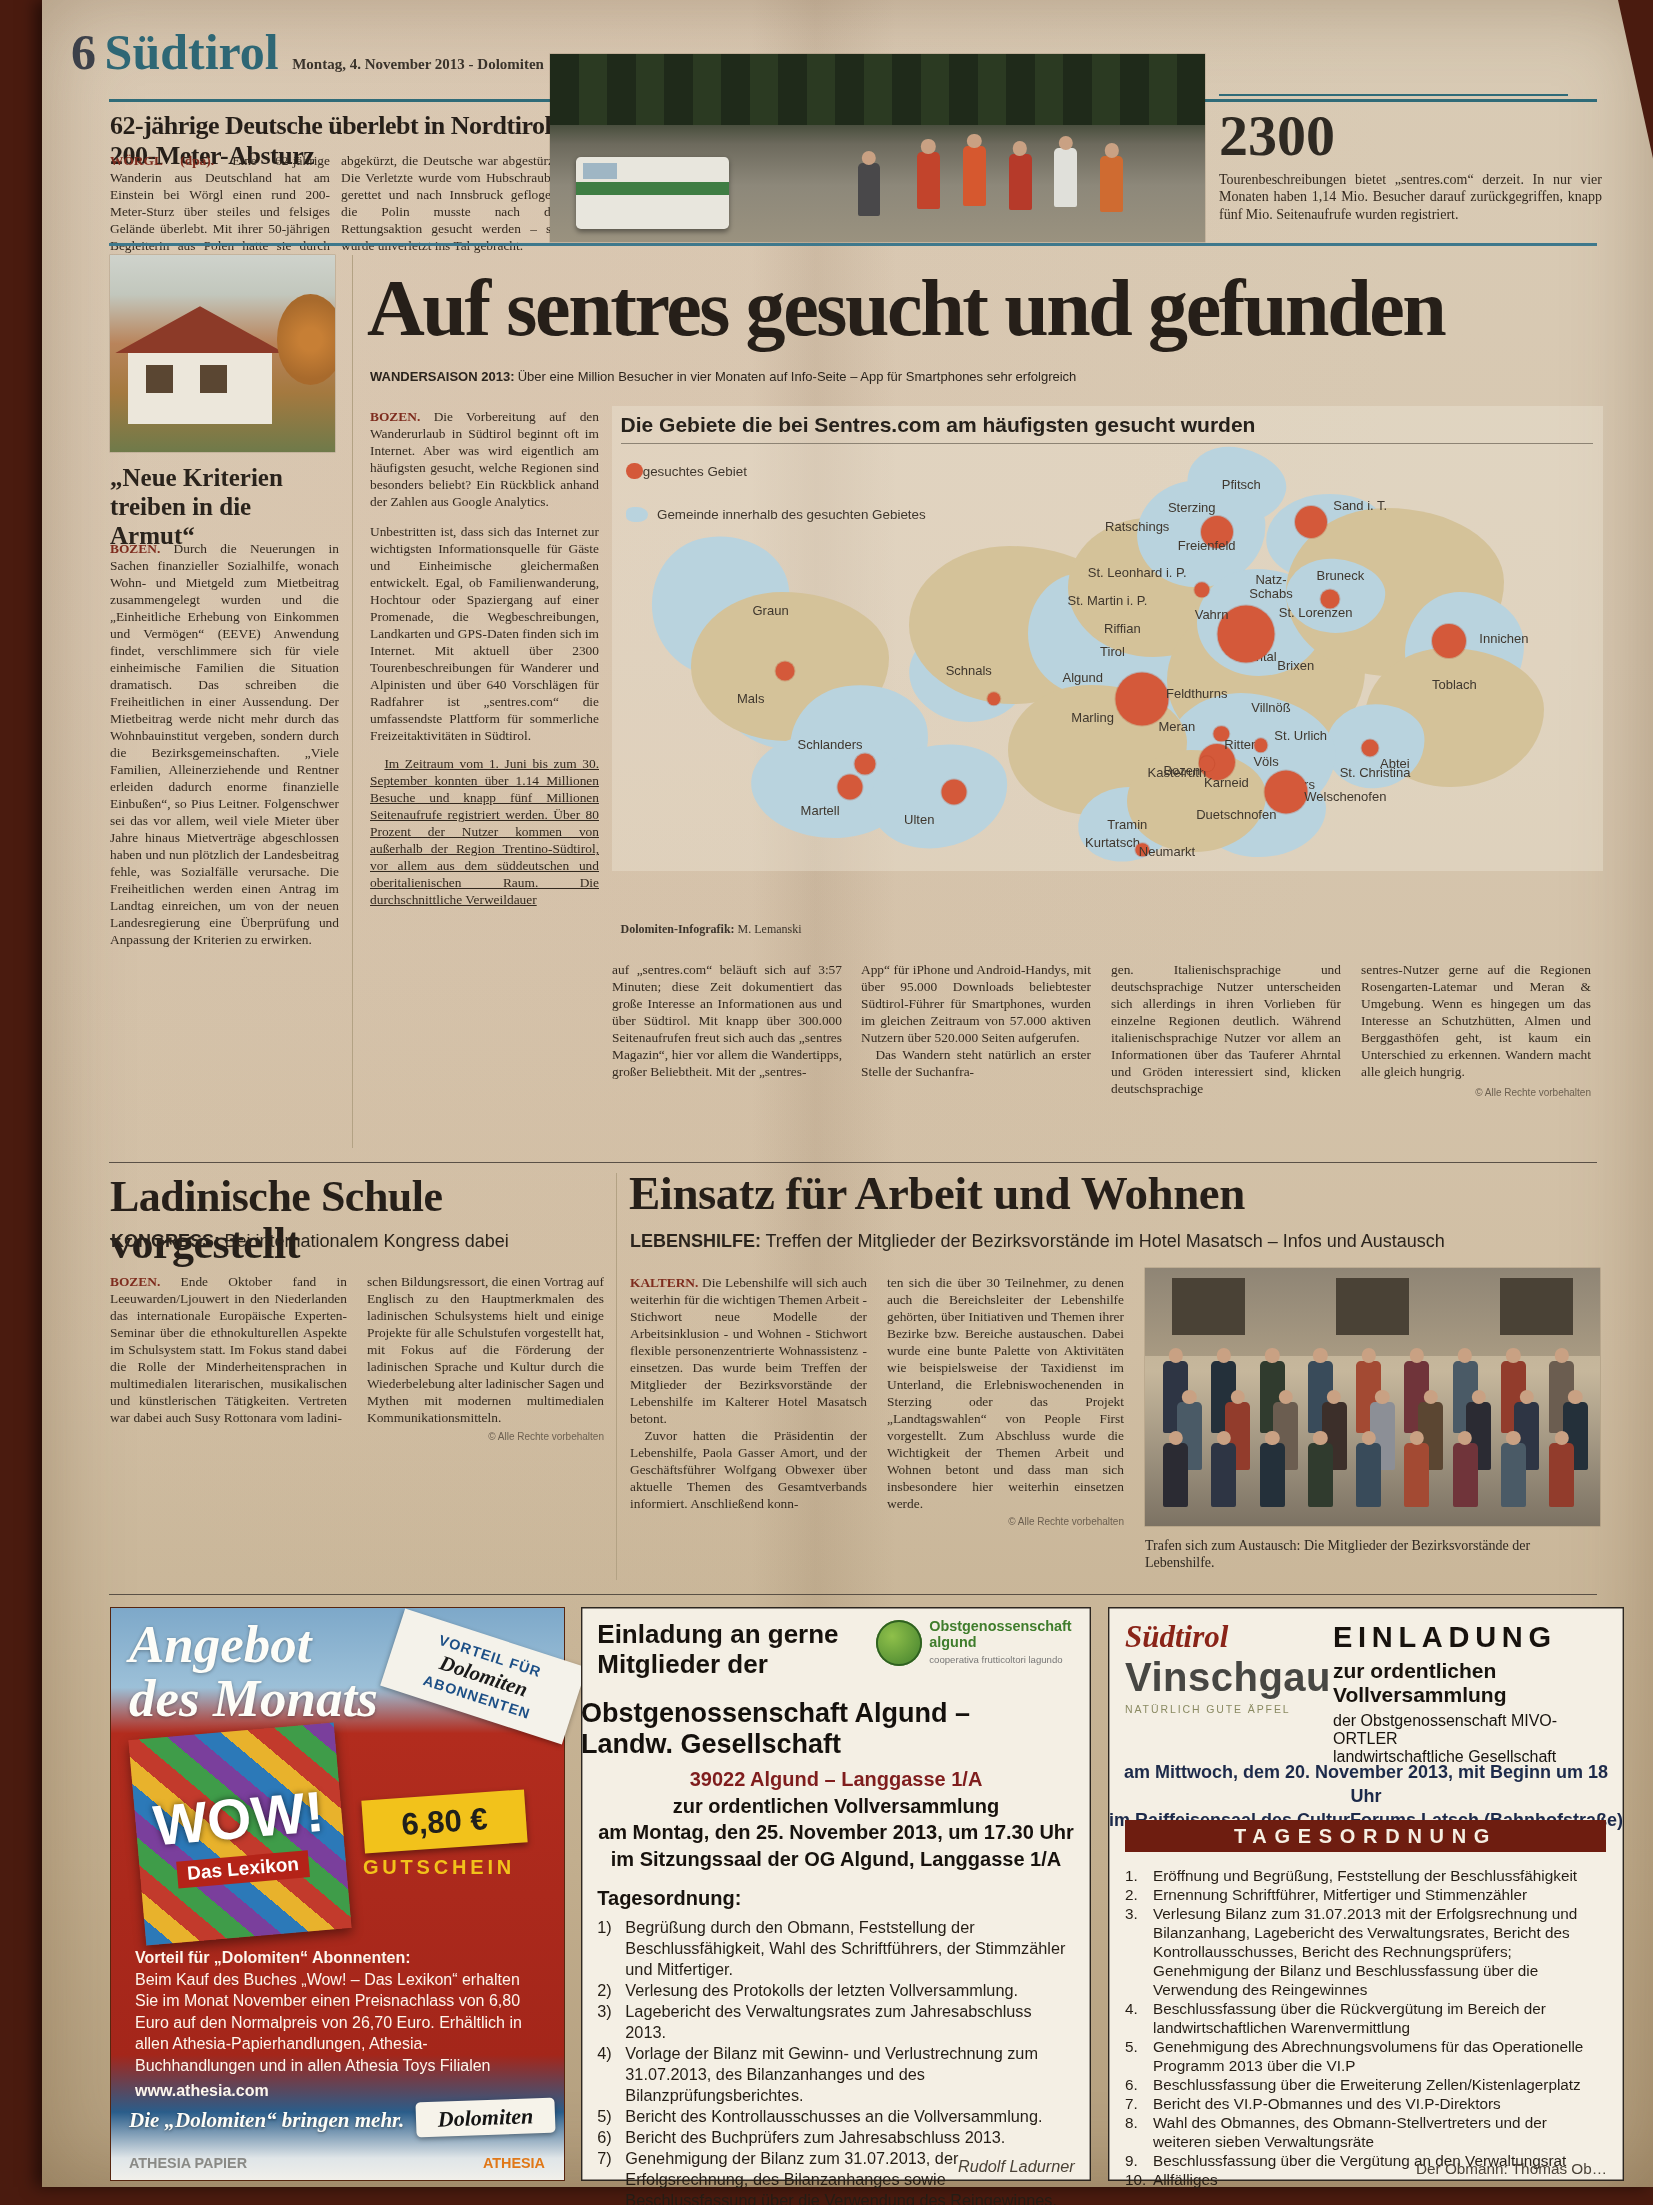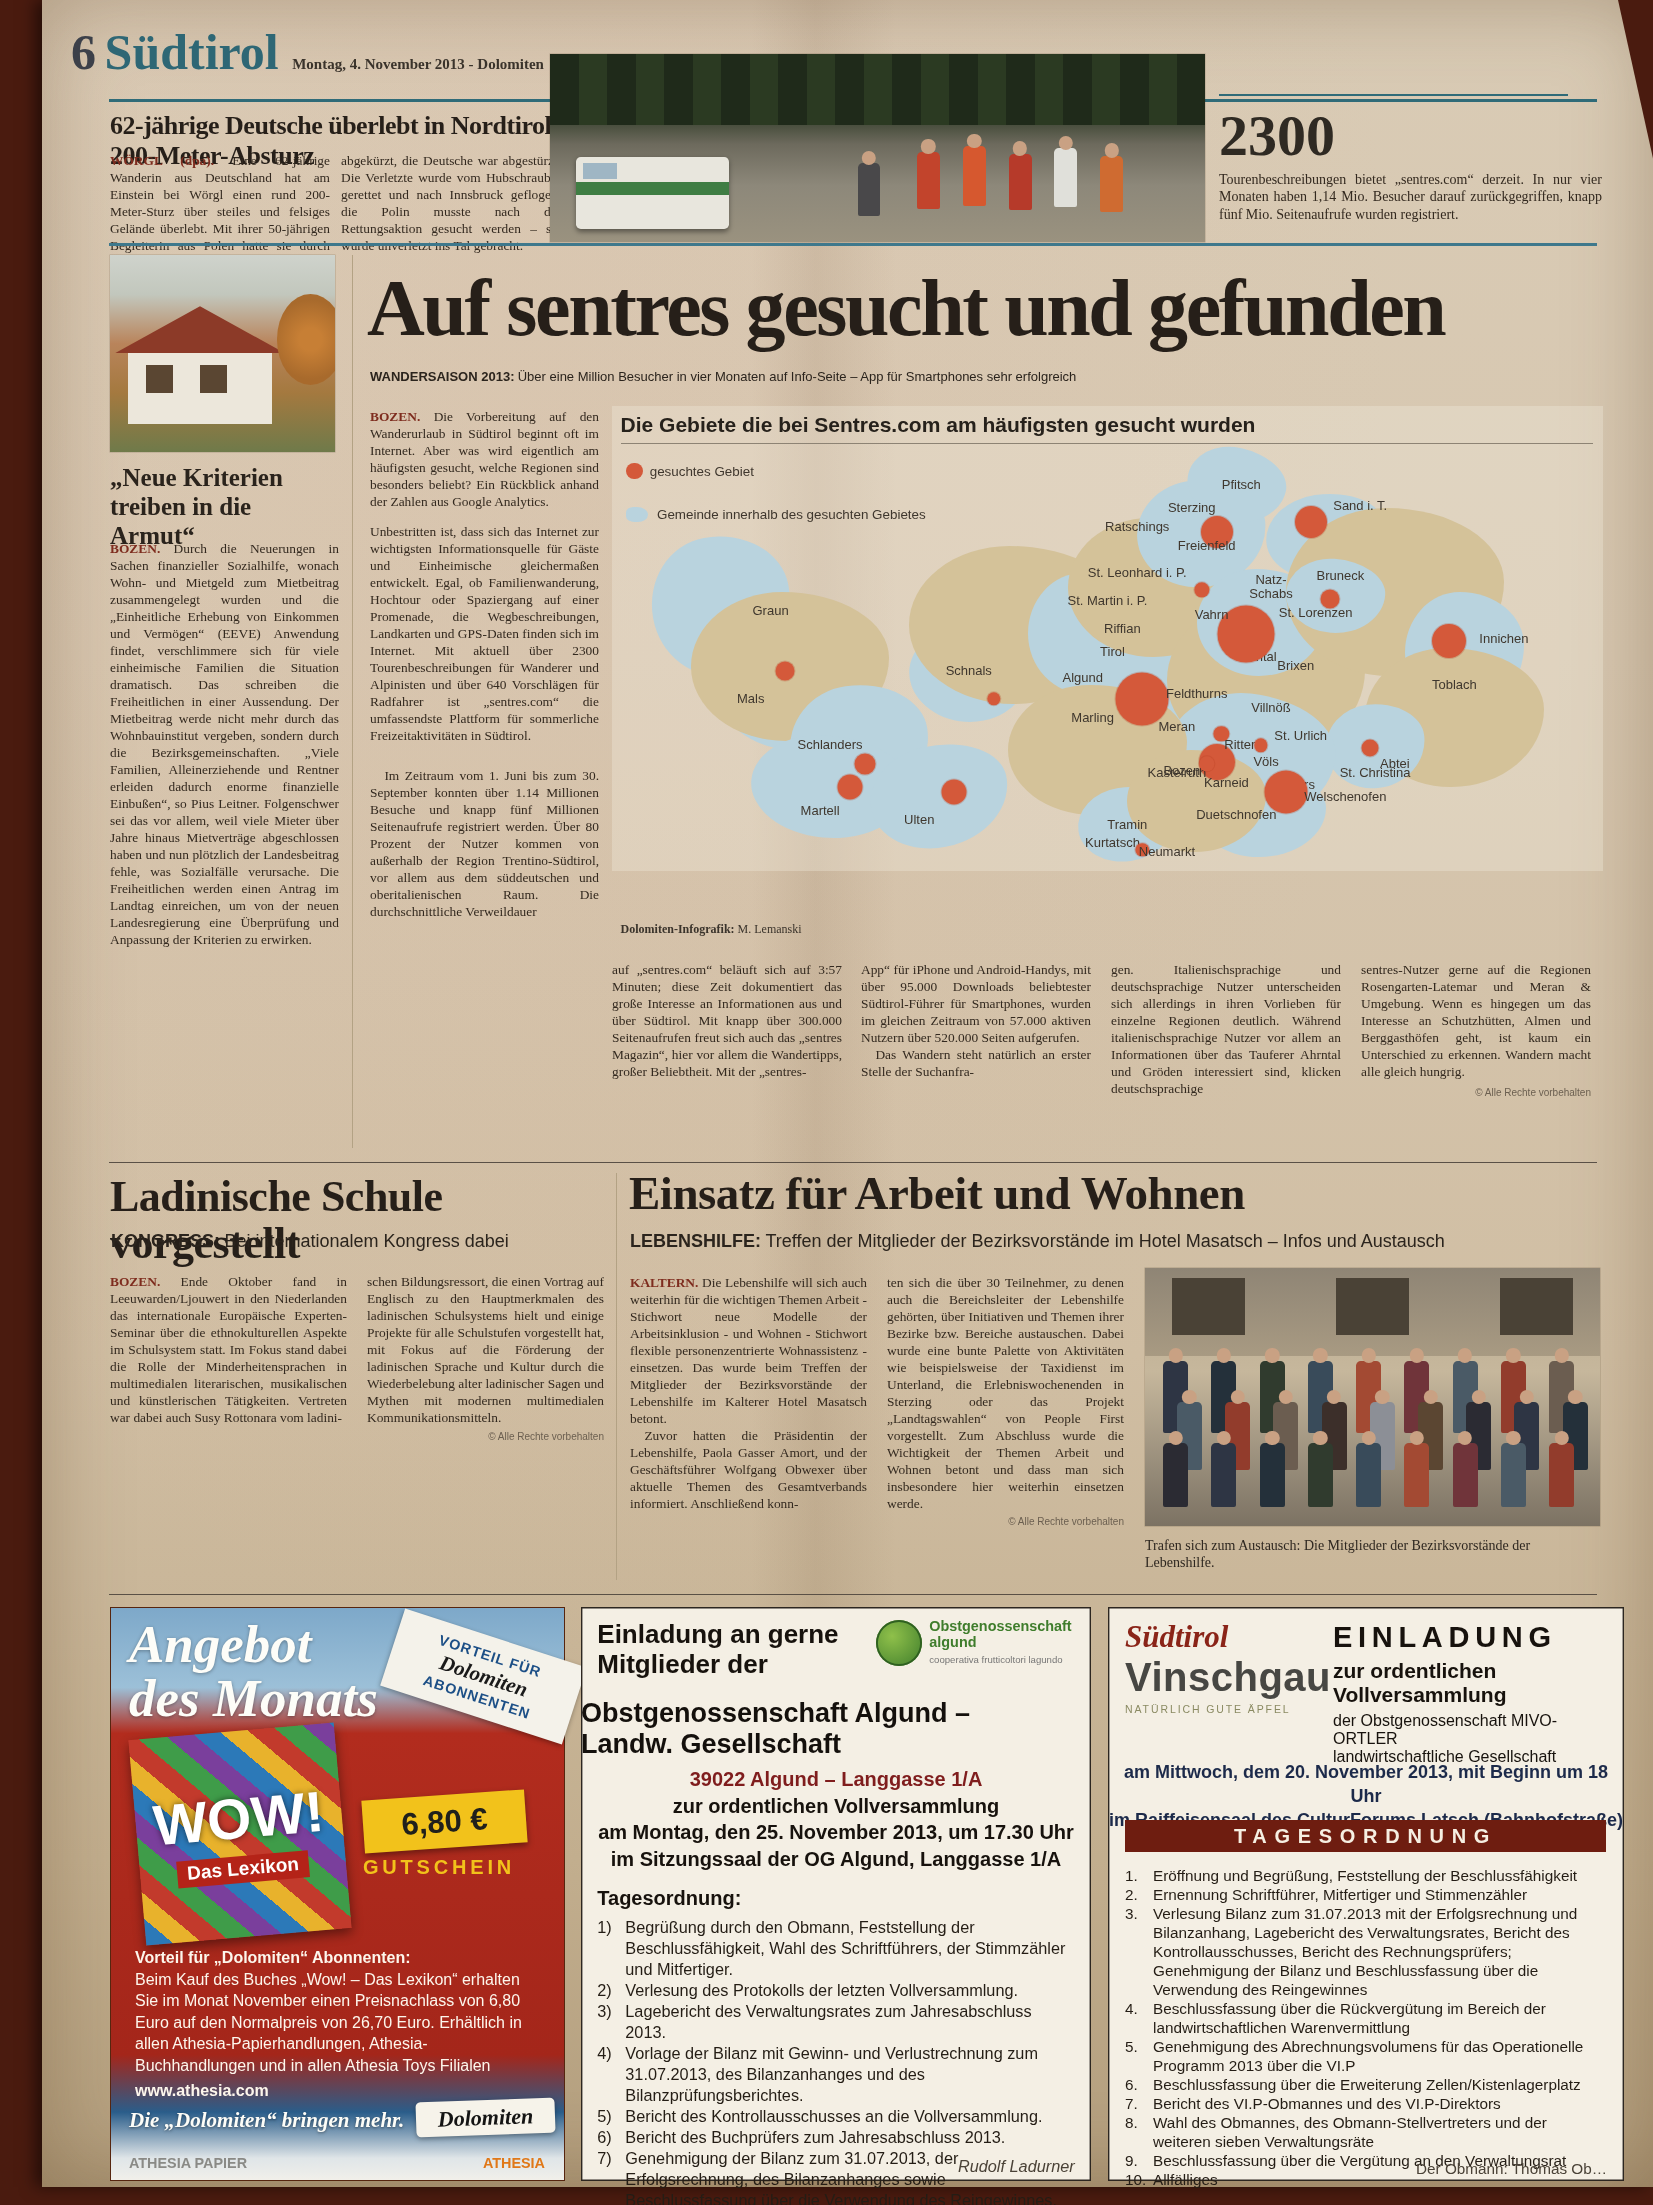--- a/index.html
+++ b/index.html
@@ -104,27 +104,27 @@
 
   <div class="abs headline" style="left:325px;top:268px;width:1235px;font-size:80px;line-height:81px;letter-spacing:-2.4px;">Auf sentres gesucht und gefunden</div>
   <div class="abs" style="left:328px;top:369px;width:1230px;font-size:13px;">
     <span class="kicker-label">WANDERSAISON 2013:</span>
     <span class="kicker-rest">Über eine Million Besucher in vier Monaten auf Info-Seite – App für Smartphones sehr erfolgreich</span>
   </div>
 
   <div class="abs body-txt just" style="left:328px;top:408px;width:229px;">
     <p style="margin:0;"><span class="lead">BOZEN.</span> <span>Die Vorbereitung auf den Wanderurlaub in Südtirol beginnt oft im Internet. Aber was wird eigentlich am häufigsten gesucht, welche Regionen sind besonders beliebt? Ein Rückblick anhand der Zahlen aus Google Analytics.</span></p>
     <p style="margin:13.4px 0 0 0;">Unbestritten ist, dass sich das Internet zur wichtigsten Informationsquelle für Gäste und Einheimische gleichermaßen entwickelt. Egal, ob Familienwanderung, Hochtour oder Spaziergang auf einer Promenade, die Wegbeschreibungen, Landkarten und GPS-Daten finden sich im Internet. Mit aktuell über 2300 Tourenbeschreibungen für Wanderer und Alpinisten und über 640 Vorschlägen für Radfahrer ist „sentres.com“ die umfassendste Plattform für sommerliche Freizeitaktivitäten in Südtirol.</p>
-    <p style="margin:23px 0 0 0;text-indent:14.4px;">Im Zeitraum vom 1. Juni bis zum 30. September konnten über 1.14 Millionen Besuche und knapp fünf Millionen Seitenaufrufe registriert werden. Über 80 Prozent der Nutzer kommen von außerhalb der Region Trentino-Südtirol, vor allem aus dem süddeutschen und oberitalienischen Raum. Die durchschnittliche Verweildauer</p>
+    <p style="margin:11px 0 0 0;text-indent:14.4px;text-decoration:underline;">Im Zeitraum vom 1. Juni bis zum 30. September konnten über 1.14 Millionen Besuche und knapp fünf Millionen Seitenaufrufe registriert werden. Über 80 Prozent der Nutzer kommen von außerhalb der Region Trentino-Südtirol, vor allem aus dem süddeutschen und oberitalienischen Raum. Die durchschnittliche Verweildauer</p>
   </div>
 
   <div class="abs map-box" style="left:570px;top:406px;width:991px;height:465px;">
     <div class="abs sans" style="left:8.6px;top:6.7px;font-size:21px;font-weight:bold;color:#26211b;">Die Gebiete die bei Sentres.com am häufigsten gesucht wurden</div>
     <div class="thinrule" style="left:8.6px;top:37px;width:972px;height:1px;background:#8d8374;"></div>
-    <div class="abs" style="left:14.4px;top:57px;display:flex;align-items:center;gap:7px;">
+    <div class="abs" style="left:14.4px;top:57px;display:flex;align-items:center;gap:0;">
       <span style="width:16.3px;height:16.3px;border-radius:50%;background:#d4593a;display:inline-block;"></span>
       <span class="sans" style="font-size:13.4px;color:#3f372e;">gesuchtes Gebiet</span>
     </div>
     <div class="abs" style="left:14.4px;top:101px;display:flex;align-items:center;gap:8.6px;">
       <span style="width:22px;height:15.3px;border-radius:40% 60% 55% 45%;background:#b9d3de;display:inline-block;"></span>
       <span class="sans" style="font-size:13.4px;color:#3f372e;">Gemeinde innerhalb des gesuchten Gebietes</span>
     </div>
 
     <div class="blob b" style="left:4%;top:28%;width:14%;height:30%;transform:rotate(-10deg);"></div>
     <div class="blob b" style="left:10%;top:48%;width:16%;height:26%;transform:rotate(15deg);"></div>

